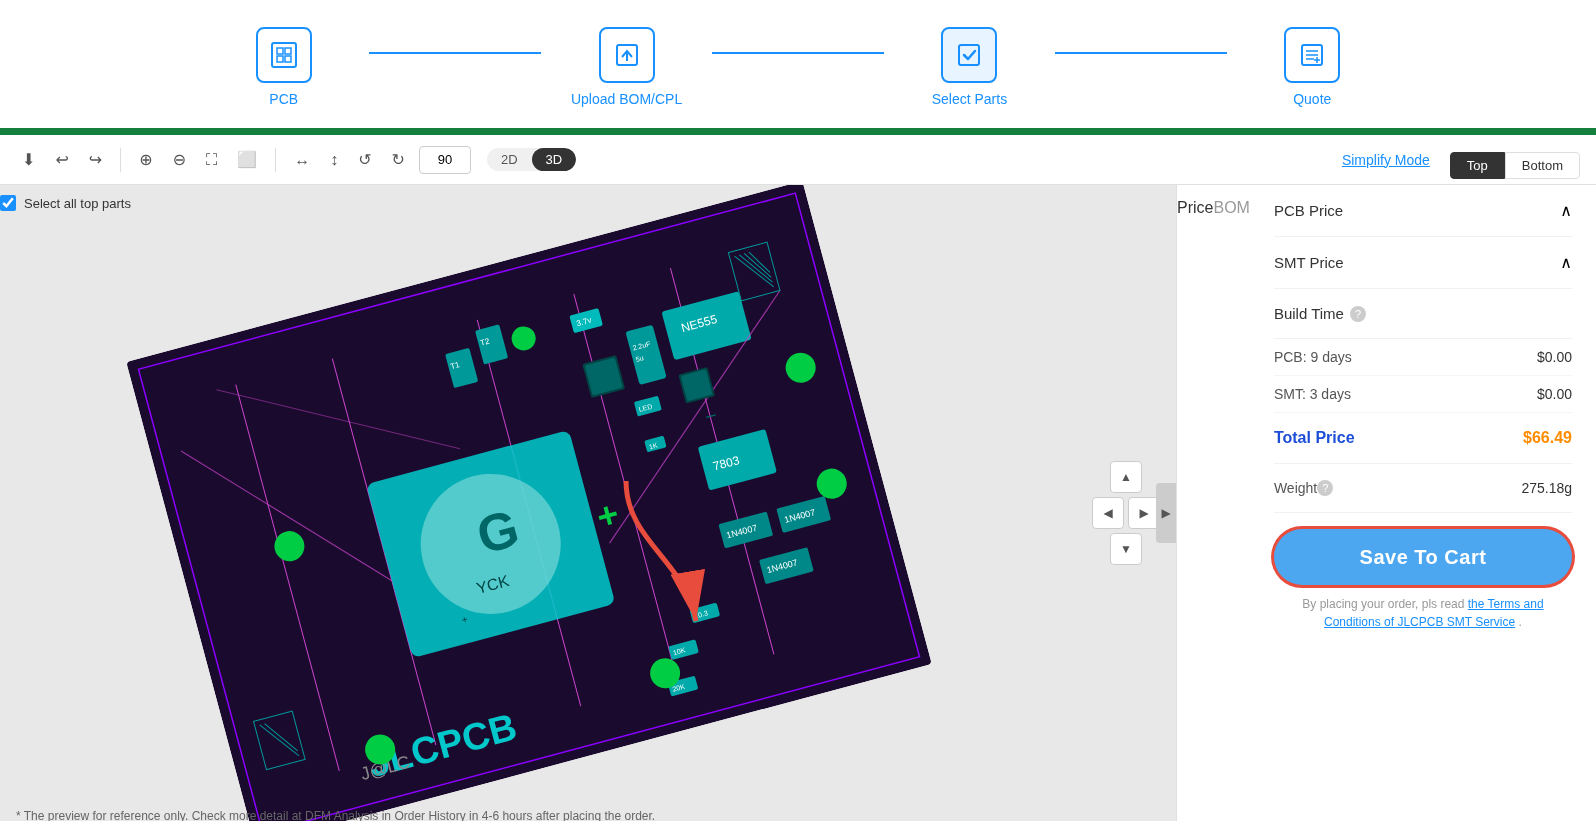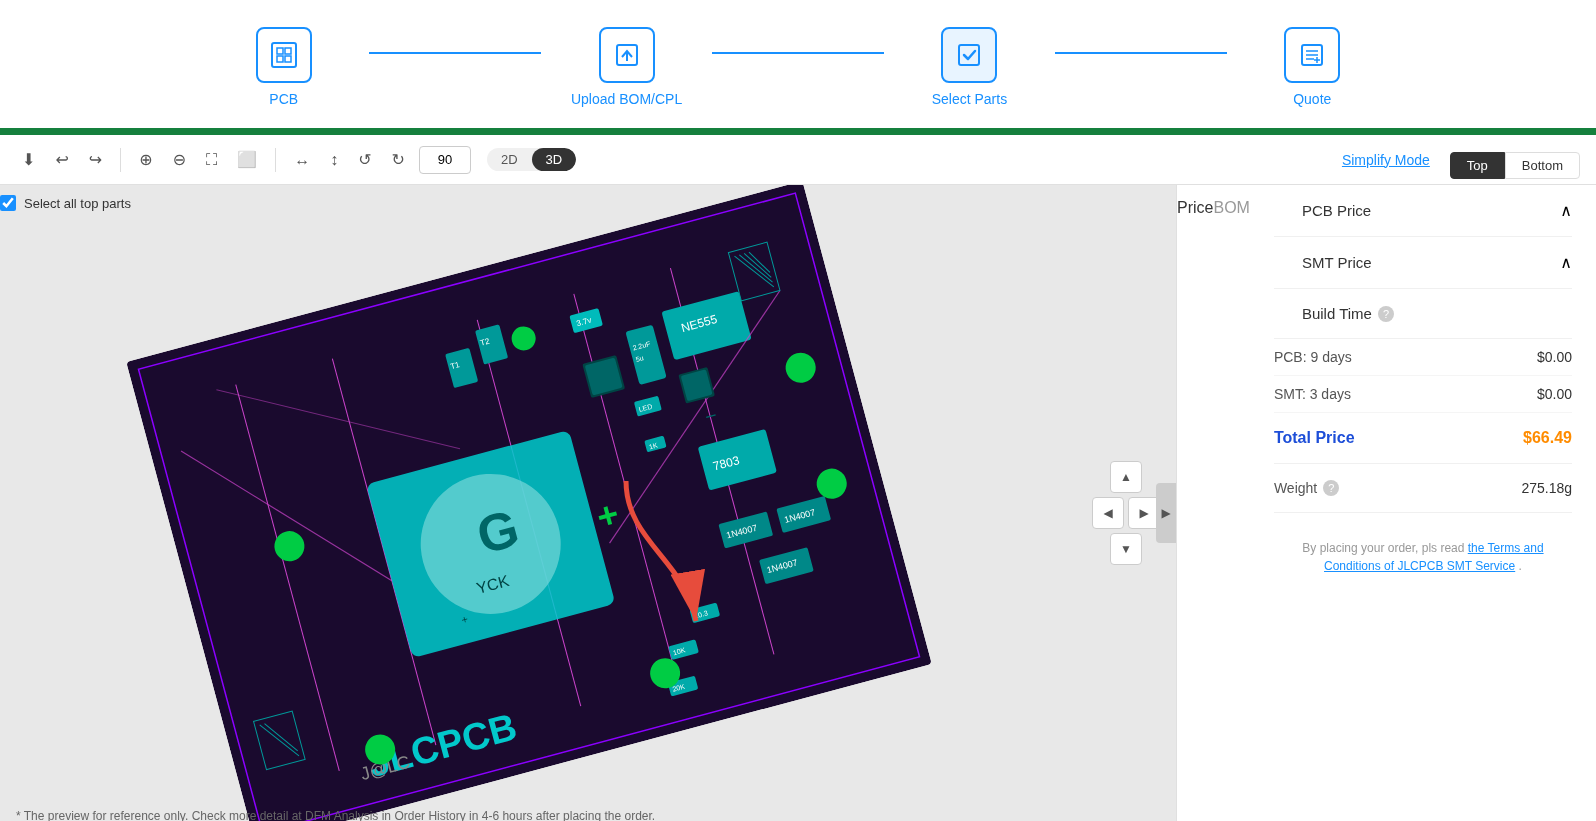--- a/index.html
+++ b/index.html
@@ -305,21 +305,20 @@
       padding: 16px 0;
       border-bottom: 1px solid #f0f0f0;
     }
     .price-row-label {
       font-size: 15px;
       color: #333;
       display: flex;
       align-items: center;
       gap: 6px;
       font-weight: 500;
-      margin-left: 28px;
     }
     .price-detail-row {
       display: flex;
       justify-content: space-between;
       padding: 10px 0;
       border-bottom: 1px solid #f5f5f5;
     }
     .price-detail-label {
       font-size: 14px;
       color: #555;
@@ -350,21 +349,20 @@
       justify-content: space-between;
       align-items: center;
       padding: 16px 0;
       border-bottom: 1px solid #f0f0f0;
     }
     .weight-label {
       font-size: 14px;
       color: #555;
       display: flex;
       align-items: center;
-      gap: 6px;
     }
     .weight-value {
       font-size: 14px;
       color: #333;
     }
     .help-icon {
       display: inline-flex;
       align-items: center;
       justify-content: center;
       width: 16px;
@@ -684,20 +682,21 @@
           <span class="weight-label">
             <span>Weight</span>
             <span class="help-icon">?</span>
           </span>
           <span class="weight-value">275.18g</span>
         </div>
 
       </div>
 
       <div class="save-cart-section">
+        <button class="save-cart-btn">Save To Cart</button>
         <div class="terms-text">
           <span>By placing your order, pls read </span><a class="terms-link" href="#"><span>the Terms and Conditions of JLCPCB SMT Service</span></a><span> .</span>
         </div>
       </div>
 
     </div>
   </div>
 </div>
 
 </body></html>

